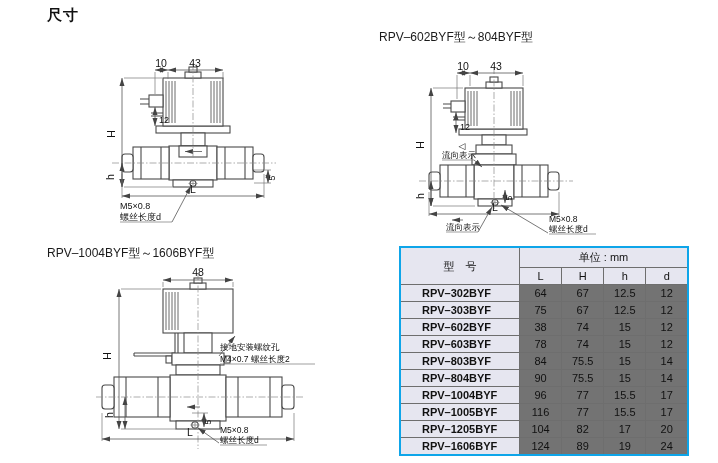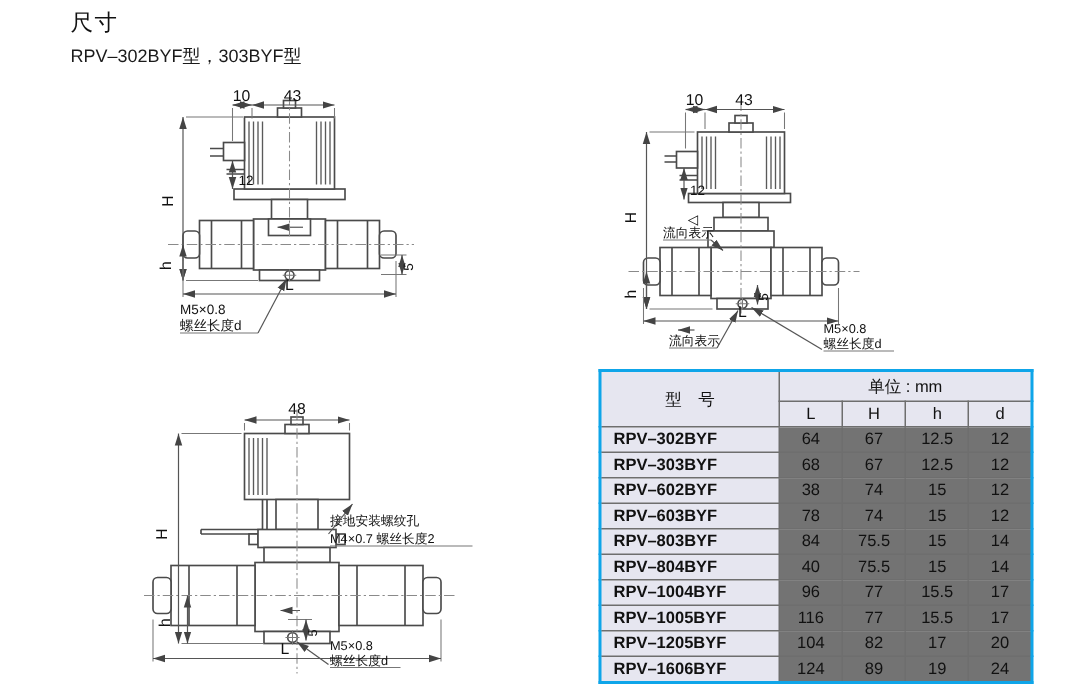--- a/index.html
+++ b/index.html
@@ -1,19 +1,19 @@
 <!DOCTYPE html>
 <html><head>
 <meta charset="utf-8">
 <style>
   html,body{margin:0;padding:0;background:#fff;}
   #page{position:relative;width:718px;height:463px;background:#ffffff;overflow:hidden;
         font-family:"Liberation Sans",sans-serif;color:#111;}
   .abs{position:absolute;}
-  .page-title{font-size:15px;font-weight:normal;letter-spacing:1px;text-align:right;}
+  .page-title{font-size:15px;font-weight:bold;letter-spacing:1px;text-align:right;}
   .fig-title{font-size:12px;color:#1a1a1a;}
   svg.fig{position:absolute;overflow:visible;}
   
   .o{stroke:#4a4a4a;stroke-width:1.1;fill:#ffffff;}
   .ln{stroke:#4a4a4a;stroke-width:1.1;fill:none;}
   .h{stroke:#5a5a5a;stroke-width:0.9;fill:none;}
   .d{stroke:#555;stroke-width:0.8;fill:none;}
   .e{stroke:#777;stroke-width:0.7;fill:none;}
   .c{stroke:#8a8a8a;stroke-width:0.7;fill:none;stroke-dasharray:7 2 1.5 2;}
   svg text{font-family:"Liberation Sans",sans-serif;fill:#111;}
@@ -21,33 +21,34 @@
   .sm{font-size:9px;}
   .nt{font-size:8.5px;}
   
   .dim-table{border-collapse:collapse;table-layout:fixed;width:290px;
              border:2px solid #0ea5e9;font-size:11px;}
   .dim-table th,.dim-table td{border:1px solid #6e6e6e;padding:0 3px;height:16px;
              text-align:center;vertical-align:middle;}
   .dim-table thead th{background:#e6e6f0;font-weight:normal;}
   .dim-table .model-h{width:112px;}
   .dim-table .unit-h{height:19px;}
-  .dim-table td.model{background:#e6e6f0;font-weight:bold;text-align:left;padding-left:8px;}
+  .dim-table td.model{background:#e6e6f0;font-weight:bold;text-align:left;padding-left:21px;}
   .dim-table td.val{background:#737373;}
 </style>
 </head>
 <body>
 
 <div id="page">
 
   <div class="abs page-title" style="left:47px;top:6px">尺寸</div>
 
-  <div class="abs fig-title" style="left:47px;top:29px">RPV–302BYF型，303BYF型</div>
-
-
+
+  <div class="abs fig-title" style="left:379px;top:29px">RPV–602BYF型～804BYF型</div>
+
+  <div class="abs fig-title" style="left:47px;top:245px">RPV–1004BYF型～1606BYF型</div>
 
   <svg class="fig" style="left:68px;top:56px" width="235" height="175" viewBox="0 0 235 175">
     <defs>
       <marker id="ar1" markerUnits="userSpaceOnUse" viewBox="0 0 8 8" refX="8" refY="4" markerWidth="8" markerHeight="8" orient="auto-start-reverse">
         <path d="M0,1.5 L8,4 L0,6.5 z" fill="#444"></path>
       </marker>
     </defs>
     <g>
       <rect class="o" x="88" y="70" width="74" height="7"></rect>
       <rect class="o" x="95" y="22" width="60" height="48"></rect>
@@ -244,21 +245,21 @@
       <tbody>
         <tr>
           <td class="model">RPV–302BYF</td>
           <td class="val">64</td>
           <td class="val">67</td>
           <td class="val">12.5</td>
           <td class="val">12</td>
         </tr>
         <tr>
           <td class="model">RPV–303BYF</td>
-          <td class="val">68</td>
+          <td class="val">75</td>
           <td class="val">67</td>
           <td class="val">12.5</td>
           <td class="val">12</td>
         </tr>
         <tr>
           <td class="model">RPV–602BYF</td>
           <td class="val">38</td>
           <td class="val">74</td>
           <td class="val">15</td>
           <td class="val">12</td>
@@ -272,21 +273,21 @@
         </tr>
         <tr>
           <td class="model">RPV–803BYF</td>
           <td class="val">84</td>
           <td class="val">75.5</td>
           <td class="val">15</td>
           <td class="val">14</td>
         </tr>
         <tr>
           <td class="model">RPV–804BYF</td>
-          <td class="val">40</td>
+          <td class="val">90</td>
           <td class="val">75.5</td>
           <td class="val">15</td>
           <td class="val">14</td>
         </tr>
         <tr>
           <td class="model">RPV–1004BYF</td>
           <td class="val">96</td>
           <td class="val">77</td>
           <td class="val">15.5</td>
           <td class="val">17</td>

